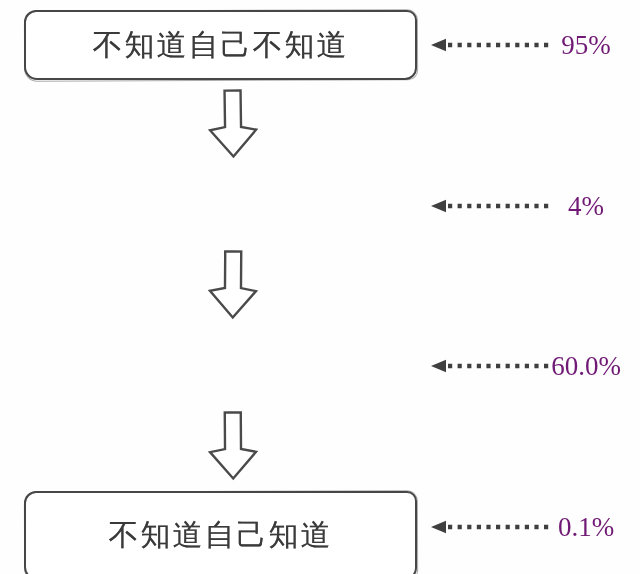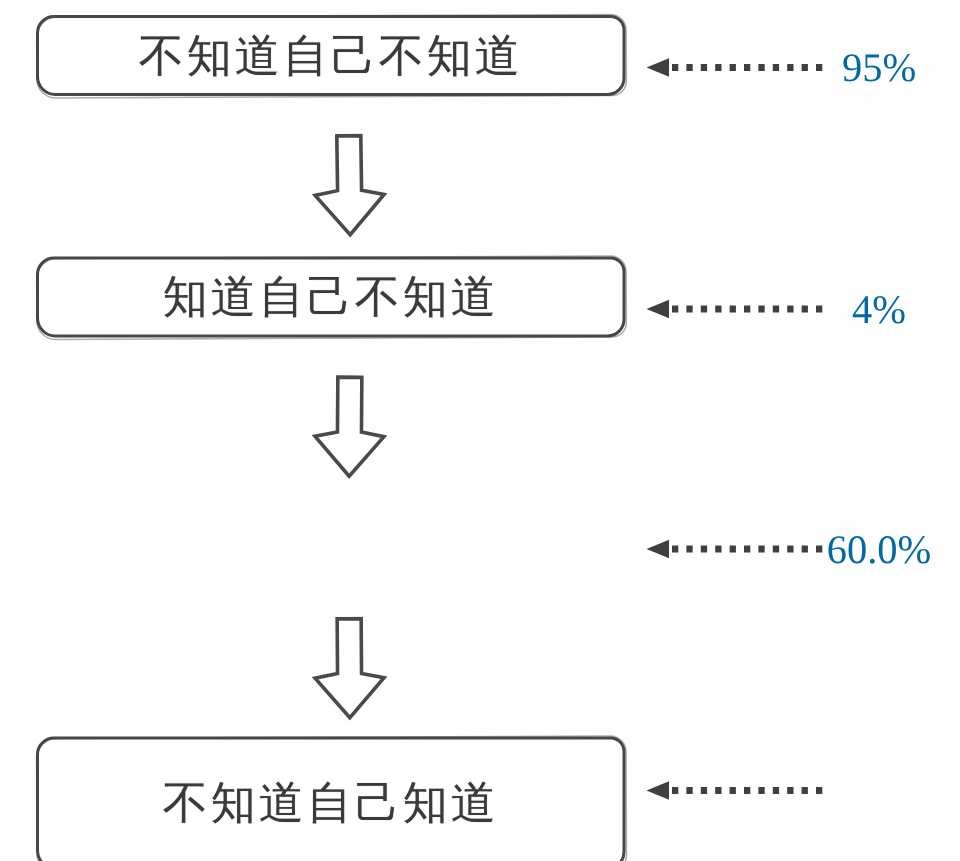--- a/index.html
+++ b/index.html
@@ -13,21 +13,21 @@
     height: 574px;
     background: #fefefe;
     font-family: "Liberation Serif", "DejaVu Serif", serif;
     overflow: hidden;
   }
   
   .flow-box {
     position: absolute;
     left: 24px;
     width: 393px;
-    height: 54px;
+    height: 70px;
     box-sizing: border-box;
     background: #ffffff;
     border: 2.5px solid #474747;
     border-radius: 12px 10px 12px 13px;
     display: flex;
     align-items: center;
     justify-content: center;
   }
   
   .flow-box::before {
@@ -74,21 +74,21 @@
   .dotted-arrow-4 { top: 519px; }
 
   .pct-label {
     position: absolute;
     left: 545px;
     width: 82px;
     height: 32px;
     line-height: 32px;
     text-align: center;
     font-size: 27px;
-    color: #0369a1;
+    color: #701a75;
     white-space: nowrap;
   }
   .pct-1 { top: 29px;  }
   .pct-2 { top: 190px; }
   .pct-3 { top: 350px; }
   .pct-4 { top: 511px; }
 </style>
 </head>
 <body>
 
@@ -99,23 +99,20 @@
   </div>
   <svg class="down-arrow down-arrow-1" viewBox="0 0 50 70" xmlns="http://www.w3.org/2000/svg">
     <path d="M17 1.5 L33 1.5 L33 38 L48 41 L25 67.5 L2 41 L17 38 Z" fill="#ffffff" stroke="#4a4a4a" stroke-width="2.4" stroke-linejoin="miter"></path>
   </svg>
   <svg class="dotted-arrow dotted-arrow-1" viewBox="0 0 121 16" xmlns="http://www.w3.org/2000/svg">
     <polygon points="0,8 15,1.8 15,14.2" fill="#3f3f3f"></polygon>
     <line x1="17" y1="8" x2="119" y2="8" stroke="#3f3f3f" stroke-width="4.6" stroke-dasharray="4.2 5.4"></line>
   </svg>
   <div class="pct-label pct-1">95%</div>
 
-  <div class="flow-box box-2">
-    <span class="box-label">知道自己不知道</span>
-  </div>
   <svg class="down-arrow down-arrow-2" viewBox="0 0 50 70" xmlns="http://www.w3.org/2000/svg">
     <path d="M17 1.5 L33 1.5 L33 38 L48 41 L25 67.5 L2 41 L17 38 Z" fill="#ffffff" stroke="#4a4a4a" stroke-width="2.4" stroke-linejoin="miter"></path>
   </svg>
   <svg class="dotted-arrow dotted-arrow-2" viewBox="0 0 121 16" xmlns="http://www.w3.org/2000/svg">
     <polygon points="0,8 15,1.8 15,14.2" fill="#3f3f3f"></polygon>
     <line x1="17" y1="8" x2="119" y2="8" stroke="#3f3f3f" stroke-width="4.6" stroke-dasharray="4.2 5.4"></line>
   </svg>
   <div class="pct-label pct-2">4%</div>
 
   <svg class="down-arrow down-arrow-3" viewBox="0 0 50 70" xmlns="http://www.w3.org/2000/svg">
@@ -127,14 +124,15 @@
   </svg>
   <div class="pct-label pct-3">60.0%</div>
 
   <div class="flow-box box-4">
     <span class="box-label">不知道自己知道</span>
   </div>
   <svg class="dotted-arrow dotted-arrow-4" viewBox="0 0 121 16" xmlns="http://www.w3.org/2000/svg">
     <polygon points="0,8 15,1.8 15,14.2" fill="#3f3f3f"></polygon>
     <line x1="17" y1="8" x2="119" y2="8" stroke="#3f3f3f" stroke-width="4.6" stroke-dasharray="4.2 5.4"></line>
   </svg>
+  <div class="pct-label pct-4">0.1%</div>
 
 </div>
 
 </body></html>

